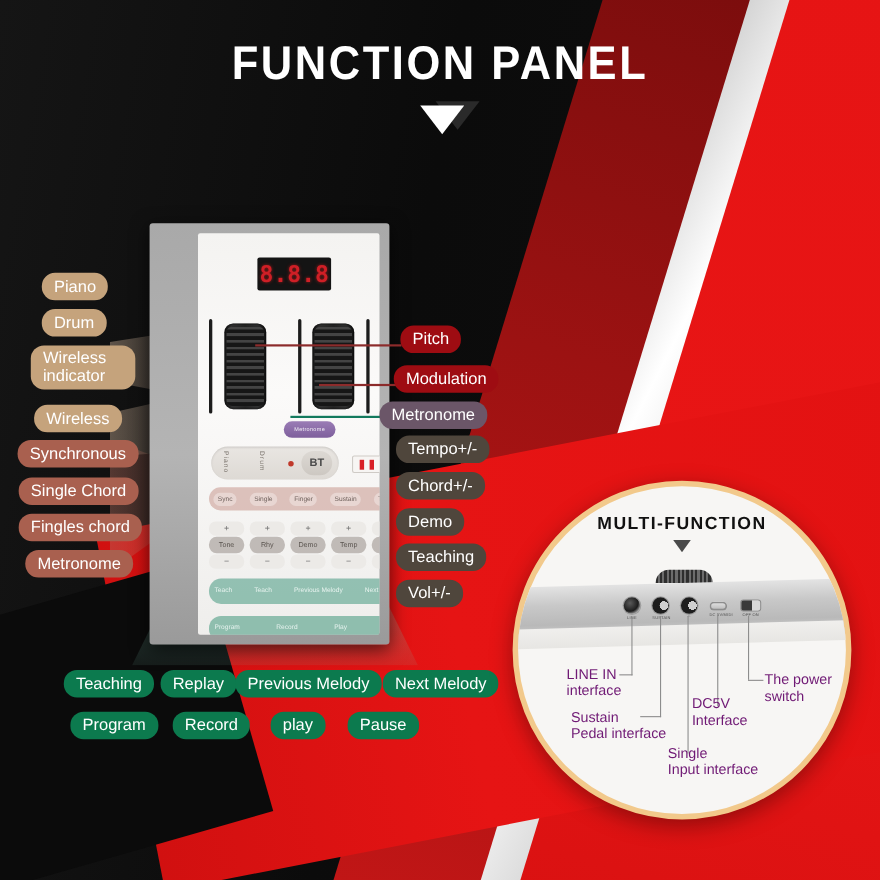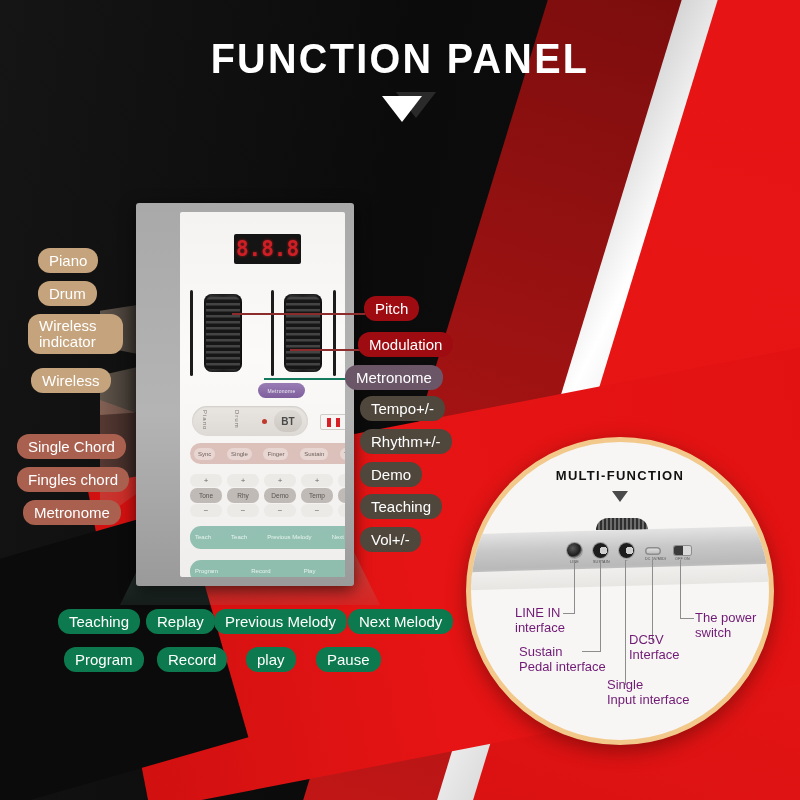--- a/index.html
+++ b/index.html
@@ -104,21 +104,21 @@
   .lbl-green{background:#0c7a4e;}
   .lbl.two{white-space:normal;line-height:16px;}
 
   .connector{position:absolute;height:1.5px;background:#8c2b2b;}
   .connector-green{position:absolute;height:1.5px;background:#137a5e;}
 
   
   .circle{position:absolute;left:466px;top:437px;width:298px;height:298px;border-radius:50%;
        background:#f7f6f4;border:5px solid #f2c98b;box-shadow:0 6px 20px rgba(0,0,0,.35);overflow:hidden;}
   .circle-title{position:absolute;top:26px;left:0;width:100%;text-align:center;color:#111;
-       font-size:13px;font-weight:bold;letter-spacing:1.3px;}
+       font-size:16px;font-weight:bold;letter-spacing:1.3px;}
   .circle-arrow{position:absolute;top:49px;left:141px;width:0;height:0;
        border-left:8px solid transparent;border-right:8px solid transparent;border-top:11px solid #4a4a4a;}
 
   .device-edge{position:absolute;left:-6px;top:88px;width:310px;height:50px;
        background:linear-gradient(180deg,#e3e3e3 0%,#c8c8c8 35%,#b9b9b9 70%,#d6d6d6 100%);
        transform:rotate(-1.6deg);}
   .device-edge2{position:absolute;left:-6px;top:126px;width:310px;height:18px;
        background:linear-gradient(180deg,#f0efed 0%,#e7e6e3 100%);transform:rotate(-1.6deg);}
   .speaker-grille{position:absolute;left:125px;top:76px;width:52px;height:12px;border-radius:26px 26px 0 0;
        background:repeating-linear-gradient(90deg,#2e2e2e 0 2px,#6c6c6c 2px 4px);}
@@ -244,33 +244,34 @@
         <span class="tchip">▶ ❚❚</span>
       </div>
 
     </div>
   </div>
 
   <div class="lbl lbl-tan" style="left:38px;top:248px;">Piano</div>
   <div class="lbl lbl-tan" style="left:38px;top:281px;">Drum</div>
   <div class="lbl lbl-tan two" style="left:28px;top:314px;width:95px;">Wireless indicator</div>
   <div class="lbl lbl-tan" style="left:31px;top:368px;">Wireless</div>
+  <div class="lbl lbl-brown" style="left:16px;top:400px;">Synchronous</div>
   <div class="lbl lbl-brown" style="left:17px;top:434px;">Single Chord</div>
   <div class="lbl lbl-brown" style="left:17px;top:467px;">Fingles chord</div>
   <div class="lbl lbl-brown" style="left:23px;top:500px;">Metronome</div>
 
   <div class="connector" style="left:232px;top:313px;width:133px;"></div>
   <div class="connector" style="left:290px;top:349px;width:72px;"></div>
   <div class="connector-green" style="left:264px;top:378px;width:90px;"></div>
 
   <div class="lbl lbl-darkred" style="left:364px;top:296px;">Pitch</div>
   <div class="lbl lbl-darkred" style="left:358px;top:332px;">Modulation</div>
   <div class="lbl lbl-purple" style="left:345px;top:365px;">Metronome</div>
   <div class="lbl lbl-gray" style="left:360px;top:396px;">Tempo+/-</div>
-  <div class="lbl lbl-gray" style="left:360px;top:429px;">Rhythm+/-</div>
+  <div class="lbl lbl-gray" style="left:360px;top:429px;">Chord+/-</div>
   <div class="lbl lbl-gray" style="left:360px;top:462px;">Demo</div>
   <div class="lbl lbl-gray" style="left:360px;top:494px;">Teaching</div>
   <div class="lbl lbl-gray" style="left:360px;top:527px;">Vol+/-</div>
 
   <div class="lbl lbl-green" style="left:58px;top:609px;">Teaching</div>
   <div class="lbl lbl-green" style="left:146px;top:609px;">Replay</div>
   <div class="lbl lbl-green" style="left:214px;top:609px;">Previous Melody</div>
   <div class="lbl lbl-green" style="left:348px;top:609px;">Next  Melody</div>
   <div class="lbl lbl-green" style="left:64px;top:647px;">Program</div>
   <div class="lbl lbl-green" style="left:157px;top:647px;">Record</div>

